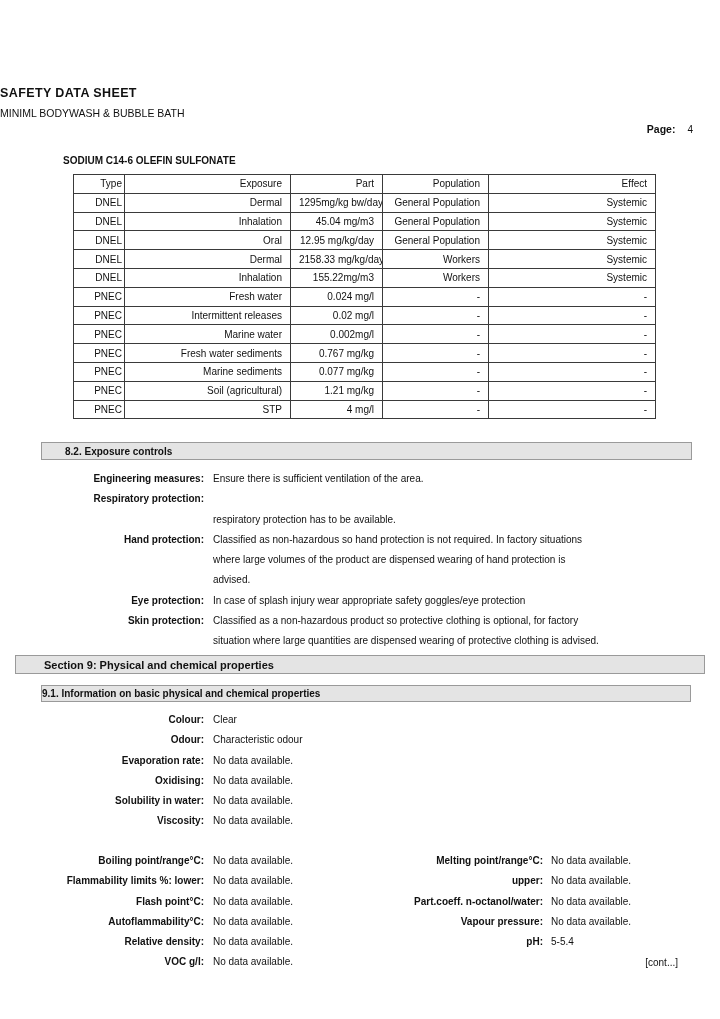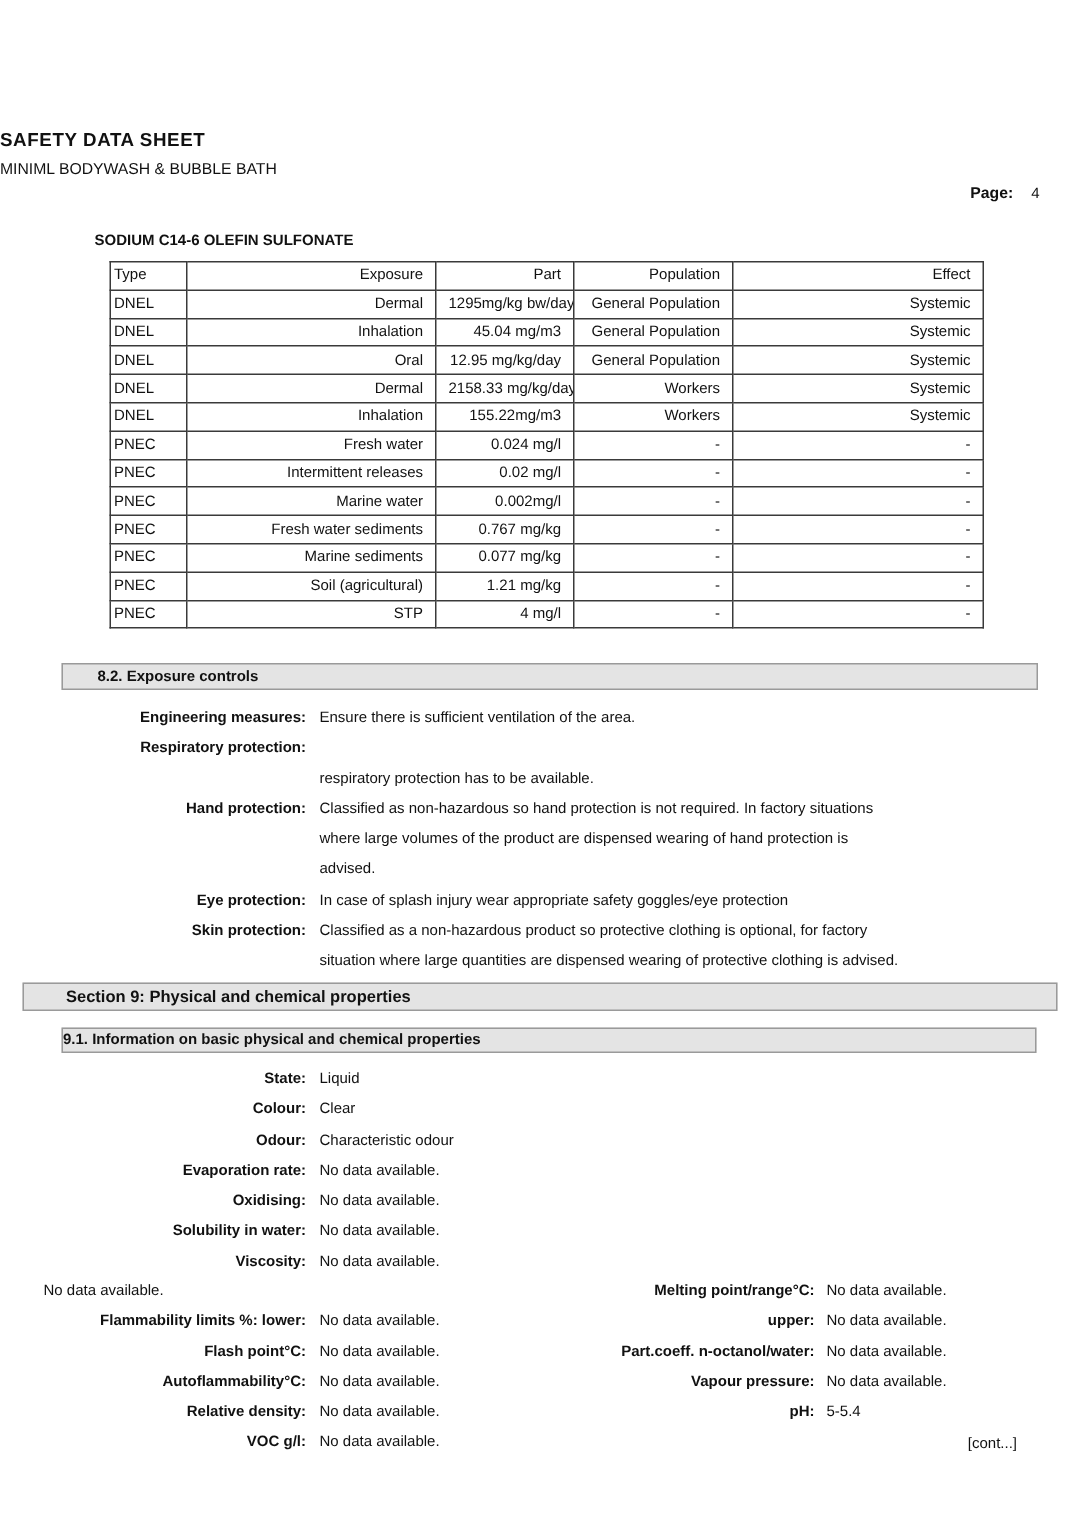--- a/index.html
+++ b/index.html
@@ -36,21 +36,21 @@
     width:582px; border-collapse:collapse; table-layout:fixed;
     font-size:10px;
   }
   table.dnel th, table.dnel td {
     border:1px solid #3a3a3a;
     height:18.8px; font-weight:normal;
     padding:0 8px; white-space:nowrap; overflow:hidden;
   }
   table.dnel th:first-child, table.dnel td:first-child { text-align:center; padding:0 2px; }
   table.dnel th, table.dnel td { text-align:right; }
-  table.dnel th:first-child, table.dnel td:first-child { text-align:left;margin-top:10px; }
+  table.dnel th:first-child, table.dnel td:first-child { text-align:right;margin-top:10px; }
   .bar {
     position:absolute; background:#e4e4e4; border:1px solid #9a9a9a;
     font-weight:bold; display:flex; align-items:center;
   }
   .bar-82 { top:442px; left:41px; width:651px; height:18px; padding-left:23px; font-size:10px; }
   .bar-s9 { top:655px; left:15px; width:690px; height:19px; padding-left:28px; font-size:11px; }
   .bar-91 { top:685px; left:41px; width:650px; height:17px; font-size:10px; }
   .kv-block { position:absolute; }
   .kv-row { display:flex; height:20.3px; line-height:20.3px; white-space:nowrap; }
   .kv-label { flex:none; width:184px; text-align:right; font-weight:bold; }
@@ -222,24 +222,20 @@
         <span class="kv-value">situation where large quantities are dispensed wearing of protective clothing is advised.</span>
       </div>
     </div>
 
   <div class="bar bar-s9">Section 9: Physical and chemical properties</div>
 
   <div class="bar bar-91">9.1. Information on basic physical and chemical properties</div>
 
   <div class="kv-block props-block">
       <div class="kv-row">
-        <span class="kv-label">State:</span>
-        <span class="kv-value">Liquid</span>
-      </div>
-      <div class="kv-row">
         <span class="kv-label">Colour:</span>
         <span class="kv-value">Clear</span>
       </div>
       <div class="kv-row">
         <span class="kv-label">Odour:</span>
         <span class="kv-value">Characteristic odour</span>
       </div>
       <div class="kv-row">
         <span class="kv-label">Evaporation rate:</span>
         <span class="kv-value">No data available.</span>
@@ -253,20 +249,21 @@
         <span class="kv-value">No data available.</span>
       </div>
       <div class="kv-row">
         <span class="kv-label">Viscosity:</span>
         <span class="kv-value">No data available.</span>
       </div>
     </div>
 
   <div class="kv-block props-left">
       <div class="kv-row">
+        <span class="kv-label">Boiling point/range°C:</span>
         <span class="kv-value">No data available.</span>
       </div>
       <div class="kv-row">
         <span class="kv-label">Flammability limits %: lower:</span>
         <span class="kv-value">No data available.</span>
       </div>
       <div class="kv-row">
         <span class="kv-label">Flash point°C:</span>
         <span class="kv-value">No data available.</span>
       </div>

